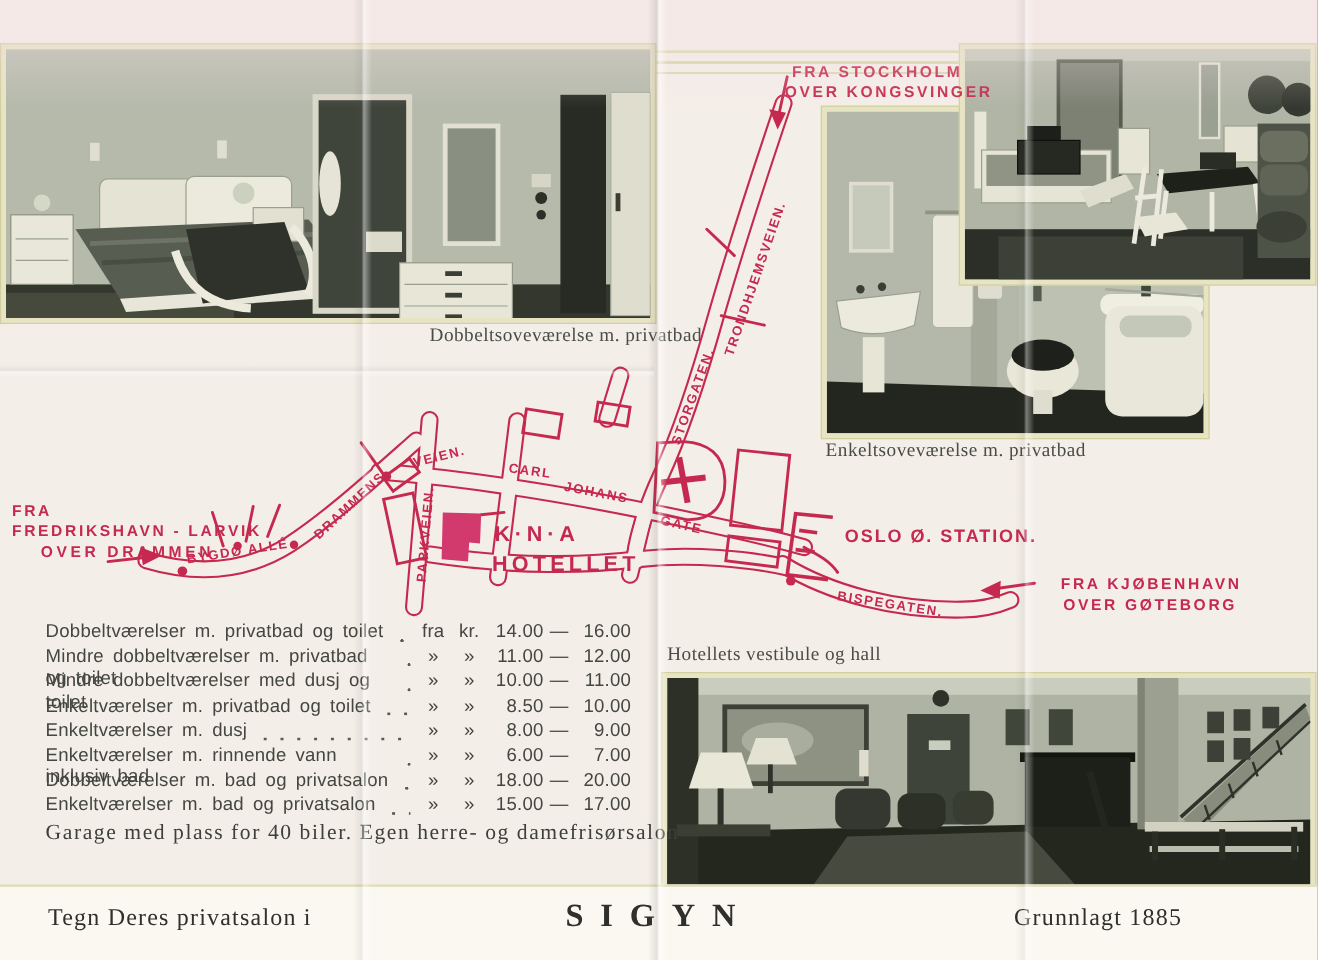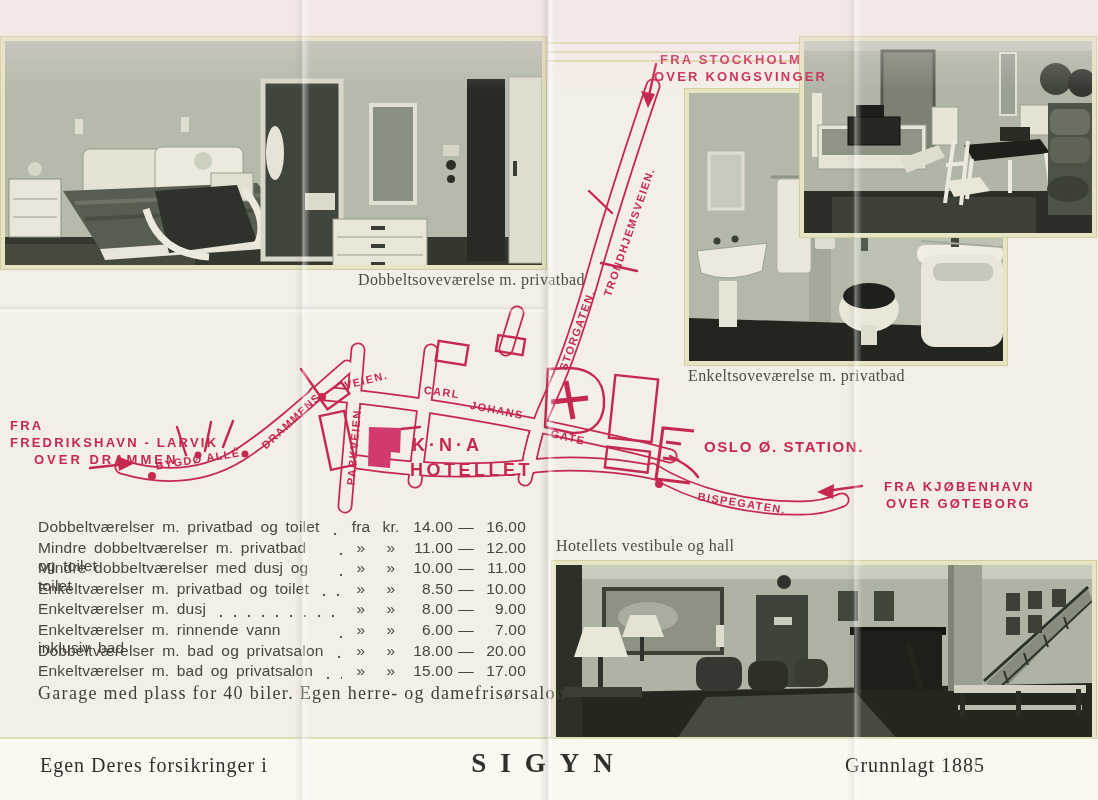--- a/index.html
+++ b/index.html
@@ -431,21 +431,21 @@
       <span class="pf">15.00</span>
       <span class="pd">—</span>
       <span class="pt">17.00</span>
     </div>
   </div>
   </div>
 
   <div class="note">Garage med plass for 40 biler. Egen herre- og damefrisørsalon</div>
 
   <div class="footer">
-    <span class="f-left">Egen Deres forsikringer i</span>
+    <span class="f-left">Tegn Deres privatsalon i</span>
     <span class="f-center">SIGYN</span>
     <span class="f-right">Grunnlagt 1885</span>
   </div>
 
   <div class="crease c1"></div>
   <div class="crease c2"></div>
   <div class="crease c3"></div>
   <div class="ch"></div>
 </div>
 

